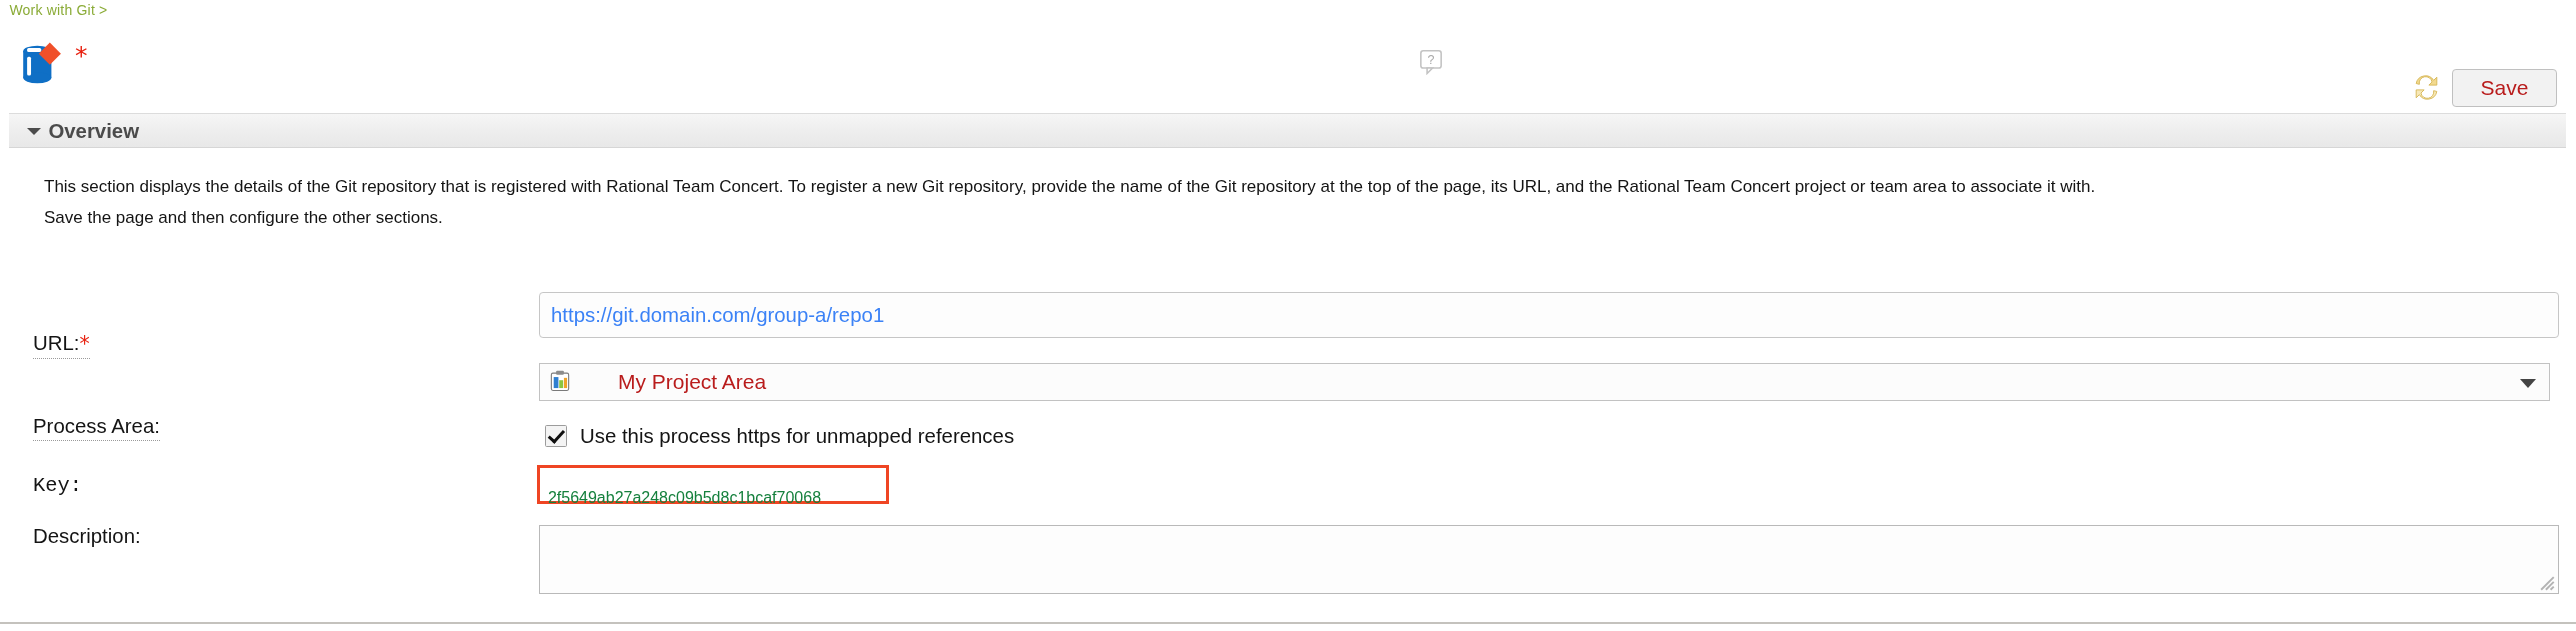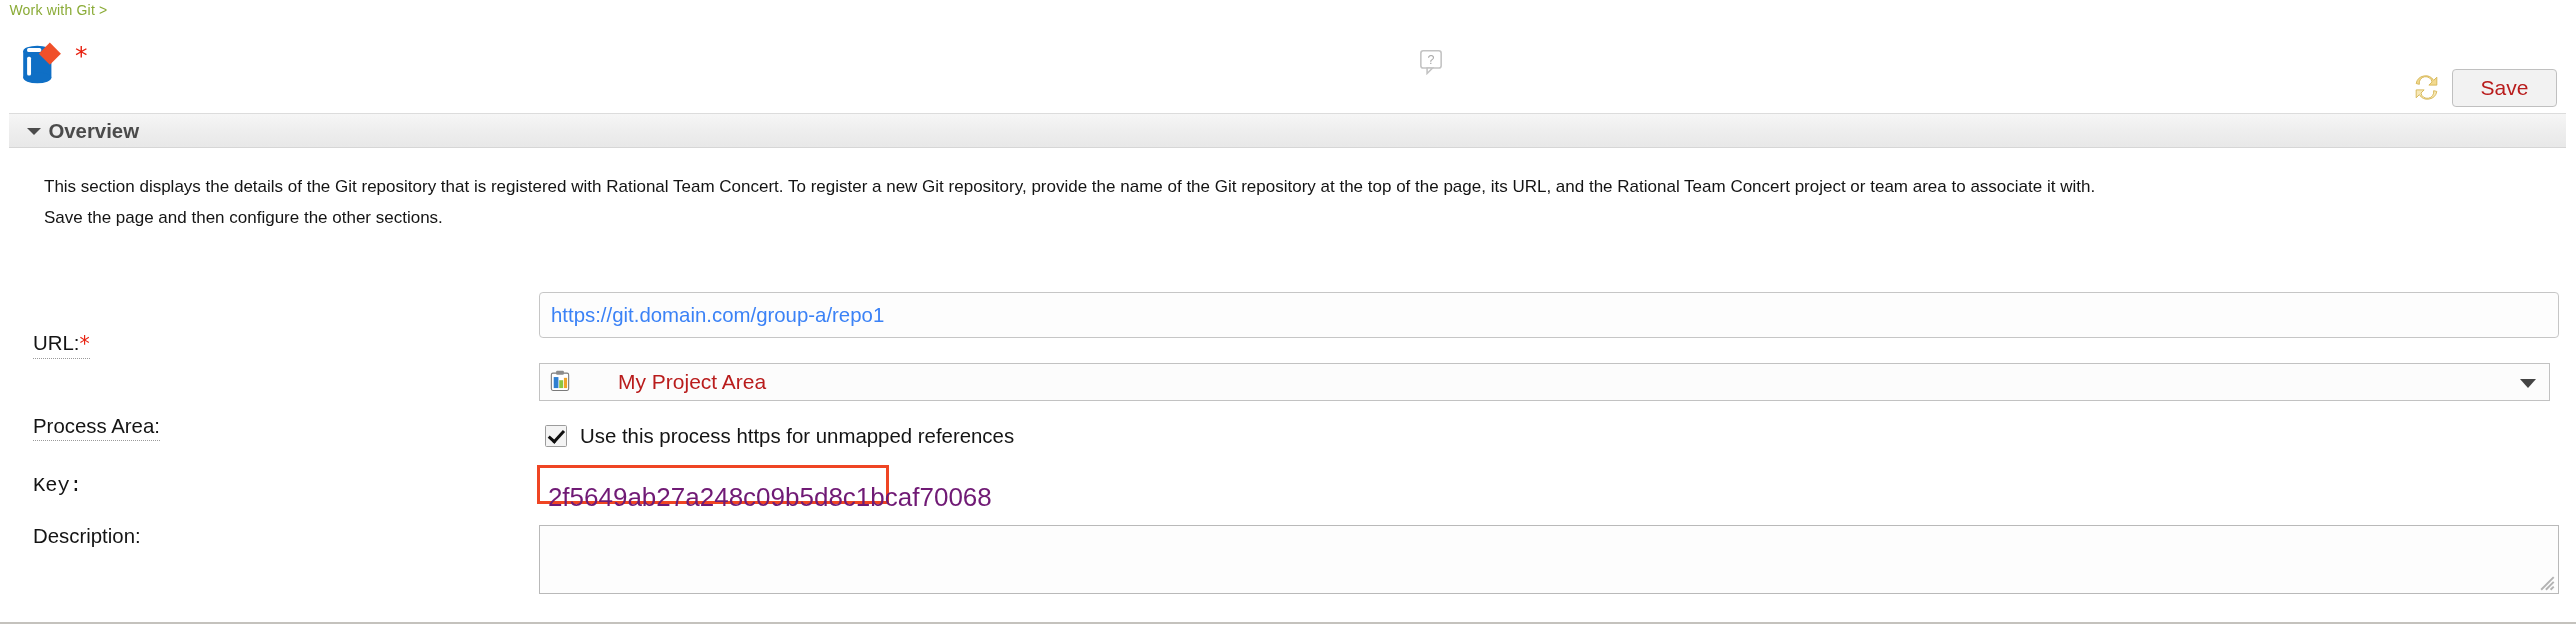--- a/index.html
+++ b/index.html
@@ -265,23 +265,23 @@
     top: 465px;
     width: 352px;
     height: 39px;
     box-sizing: border-box;
     border: 3.1px solid #ef4523;
     background: #ffffff;
   }
   .key-value {
     position: absolute;
     left: 7.9px;
-    top: 14px;
-    font-size: 26px;
-    color: #701a75;
+    top: 21px;
+    font-size: 16px;
+    color: #15803d;
     white-space: nowrap;
   }
 
   .desc-textarea {
     position: absolute;
     left: 539px;
     top: 525px;
     width: 2020px;
     height: 69px;
     box-sizing: border-box;

